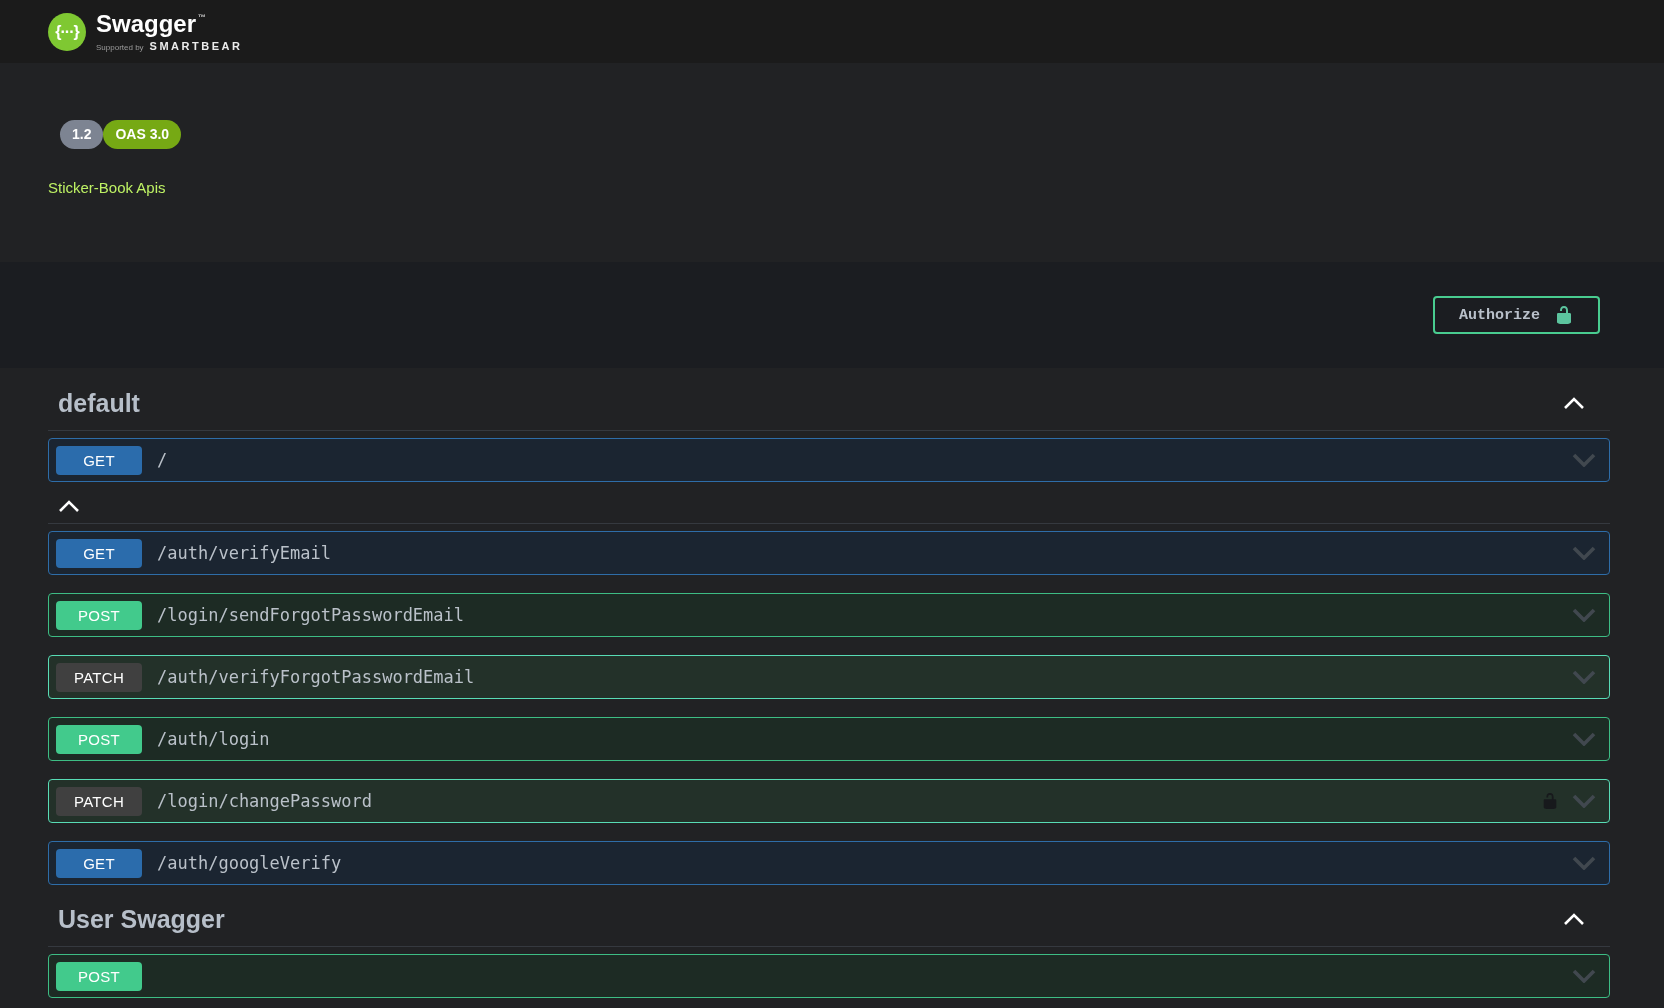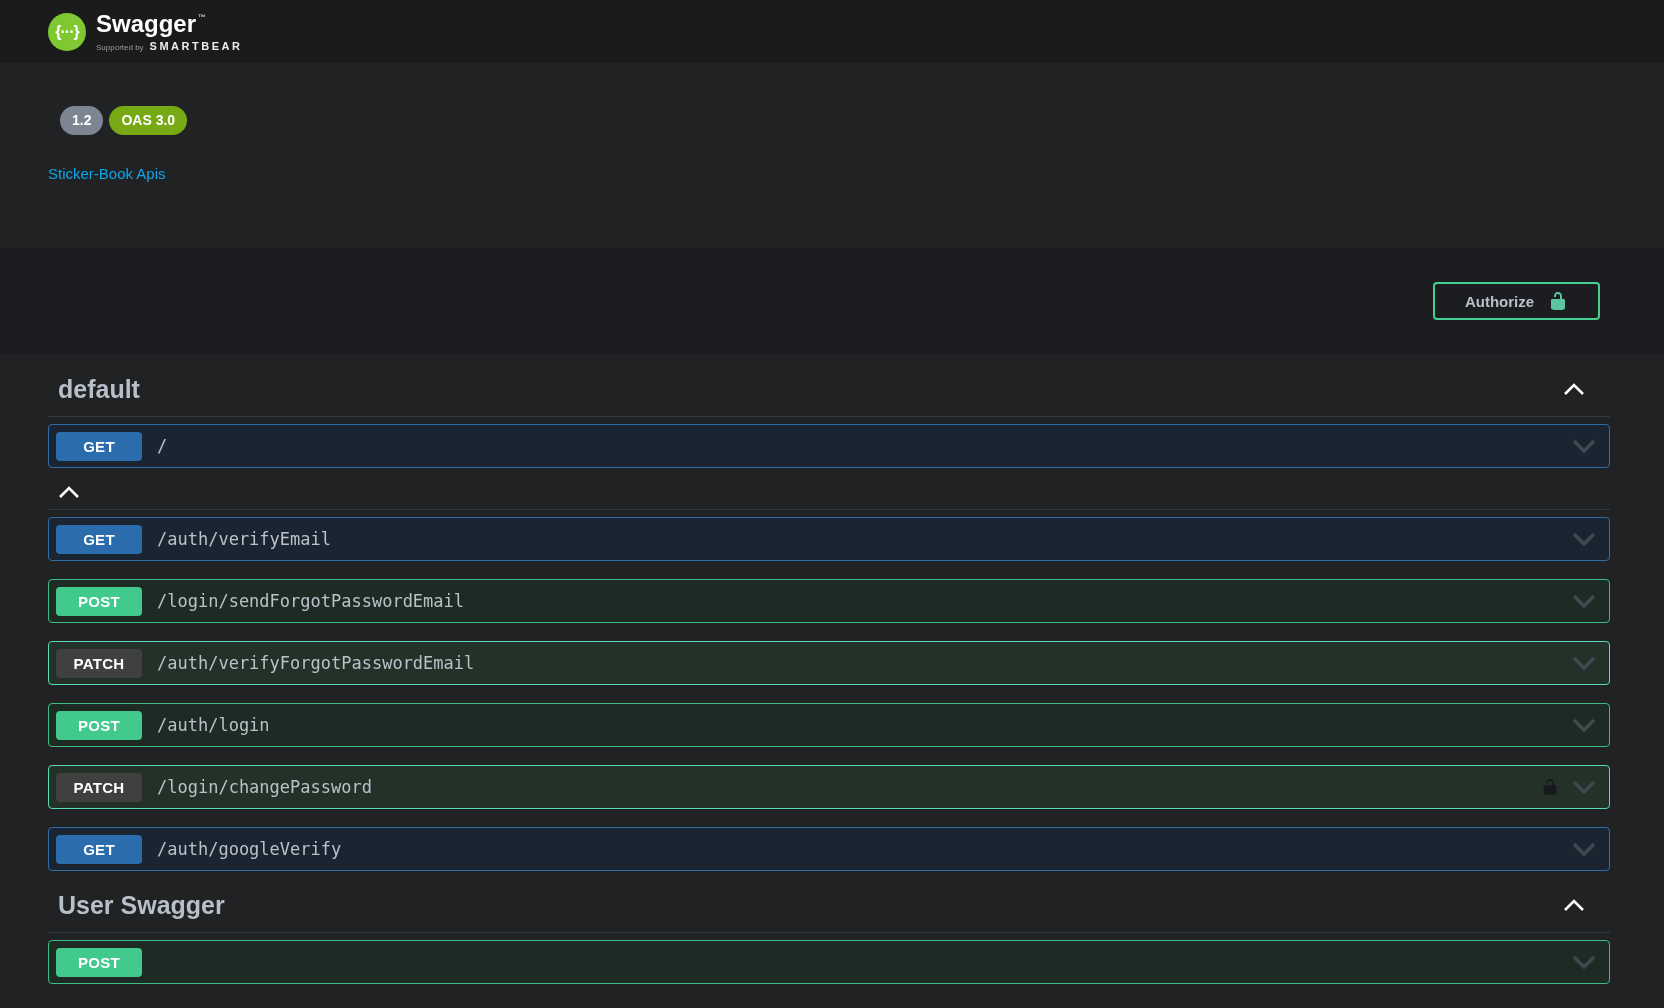--- a/index.html
+++ b/index.html
@@ -24,38 +24,38 @@
   .supported { margin-top: 4px; display: flex; align-items: flex-end; gap: 6px; }
   .supported-label { font-size: 8px; color: #9a9a9a; }
   .smartbear { font-size: 11px; font-weight: bold; color: #ececec; letter-spacing: 2.5px; }
 
   
   .info { padding: 40px 48px 0; }
   .api-title {
     margin: 0; font-size: 39px; font-weight: bold; color: #b0b8c4;
     line-height: 1.05; display: flex; align-items: flex-start;
   }
-  .pills { display: inline-flex; gap: 6px; margin-left: 12px; margin-top: 3px; }
+  .pills { display: inline-flex; margin-left: 12px; margin-top: 17px; }
   .pill {
     height: 29px; padding: 0 12px; border-radius: 15px; color: #ffffff;
     font-size: 14px; font-weight: bold; display: inline-flex; align-items: center; white-space: nowrap;
   }
   .pill-version { background: #7d8492; }
   .pill-oas { background: #76a914; }
-  .api-desc { margin: 30px 0 8px; font-size: 15px; color: #0ea5e9; }
+  .api-desc { margin: 30px 0 8px; font-size: 15px; color: #bef264; }
 
   
   .scheme-band {
     margin-top: 66px; height: 106px; background: #1b1d21;
     display: flex; align-items: center; justify-content: flex-end; padding-right: 64px;
   }
   .authorize-btn {
     width: 167px; height: 38px; background: transparent;
     border: 2px solid #49cc90; border-radius: 4px;
-    color: #b9c0ca; font-family: Liberation Sans, sans-serif; font-size: 15px; font-weight: bold;
+    color: #b9c0ca; font-family: Liberation Mono, monospace; font-size: 15px; font-weight: bold;
     display: flex; align-items: center; justify-content: center; gap: 14px; cursor: pointer;
   }
   .authorize-btn svg { display: block; }
 
   
   main { padding: 16px 54px 0 48px; }
   .tag-section { margin-top: 3px; }
   .opblock-tag {
     margin: 0; padding: 0 25px 10px 10px; line-height: 33px;
     display: flex; align-items: center; justify-content: space-between;
@@ -63,21 +63,21 @@
     border-bottom: 1px solid rgba(109,120,133,0.28); cursor: pointer;
   }
   .opblocks { padding-top: 7px; }
   .opblock {
     display: flex; align-items: center; height: 44px; margin-bottom: 18px;
     border: 1px solid; border-radius: 4px; padding: 0 12px 0 7px; cursor: pointer;
   }
   .method-badge {
     width: 86px; height: 29px; border-radius: 4px; flex: none;
     display: flex; align-items: center; justify-content: center;
-    color: #ffffff; font-size: 15px; font-weight: bold; letter-spacing: 0.3px;
+    color: #ffffff; font-size: 15px; font-weight: normal; letter-spacing: 0.3px;
   }
   .op-path {
     margin-left: 15px; font-family: "DejaVu Sans Mono", monospace;
     font-size: 17px; color: #bac1c9;
   }
   .spacer { flex: 1; }
   .row-lock { margin-right: 12px; display: flex; cursor: pointer; }
   .row-chevron { display: flex; }
 
   .opblock.get   { background: #1b2531; border-color: #2e6da8; }

